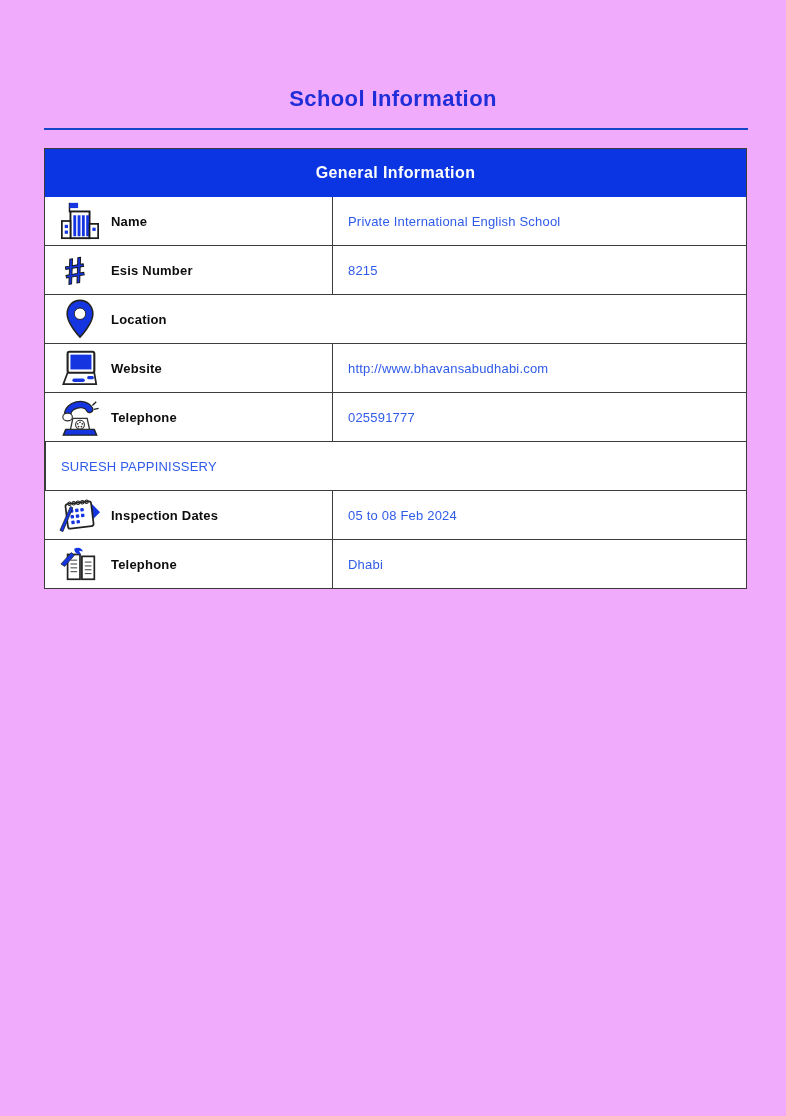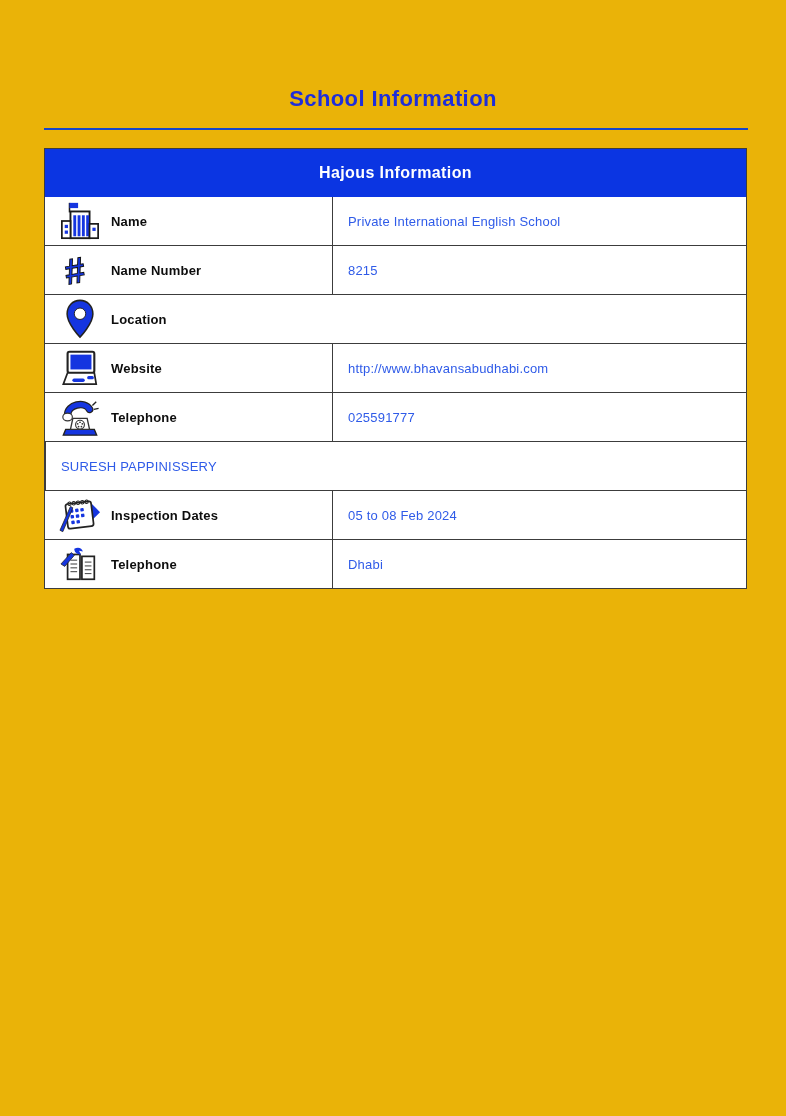--- a/index.html
+++ b/index.html
@@ -1,19 +1,19 @@
 <!DOCTYPE html>
 <html><head>
 <meta charset="utf-8">
 <style>
   html,body{margin:0;padding:0;background:#ffffff;}
   .page{
     position:relative;
     width:786px;height:1116px;
-    background:#eab308;
+    background:#f0abfc;
     font-family:"Liberation Sans", sans-serif;
     overflow:hidden;
   }
   .doc-title{
     margin:0;
     padding-top:86px;
     text-align:center;
     font-size:22px;
     font-weight:800;
     letter-spacing:0.4px;
@@ -82,21 +82,21 @@
 </head>
 <body>
 
 <div class="page">
 
   <h1 class="doc-title">School Information</h1>
   <hr class="title-rule">
 
   <div class="info-table">
 
-    <div class="table-header" style="border-top:none;">Hajous Information</div>
+    <div class="table-header" style="border-top:none;">General Information</div>
 
     <div class="table-row" style="border-top:none;">
       <div class="cell-left">
         <span class="icon-box">
           <svg width="46" height="42" viewBox="0 0 48 44">
             <line x1="13" y1="3" x2="13" y2="13" stroke="#1b1b1b" stroke-width="1.6"></line>
             <rect x="13" y="3" width="9" height="5.5" fill="#1535e0"></rect>
             <rect x="14" y="12" width="20" height="28" fill="#fff" stroke="#1b1b1b" stroke-width="2"></rect>
             <rect x="17" y="16" width="3" height="22" fill="#1535e0"></rect>
             <rect x="21.5" y="16" width="3" height="22" fill="#1535e0"></rect>
@@ -116,21 +116,21 @@
       </div>
     </div>
 
     <div class="table-row">
       <div class="cell-left">
         <span class="icon-box">
           <svg width="46" height="42" viewBox="0 0 48 44">
             <text x="8" y="35" font-size="38" font-weight="bold" font-family="Liberation Sans, sans-serif" fill="#1535e0" stroke="#111" stroke-width="1" transform="rotate(-10 24 22)">#</text>
           </svg>
         </span>
-        <span class="row-label">Name Number</span>
+        <span class="row-label">Esis Number</span>
       </div>
       <div class="cell-right">
         <span class="row-value">8215</span>
       </div>
     </div>
 
     <div class="table-row">
       <div class="cell-left">
         <span class="icon-box">
           <svg width="46" height="42" viewBox="0 0 48 44">

